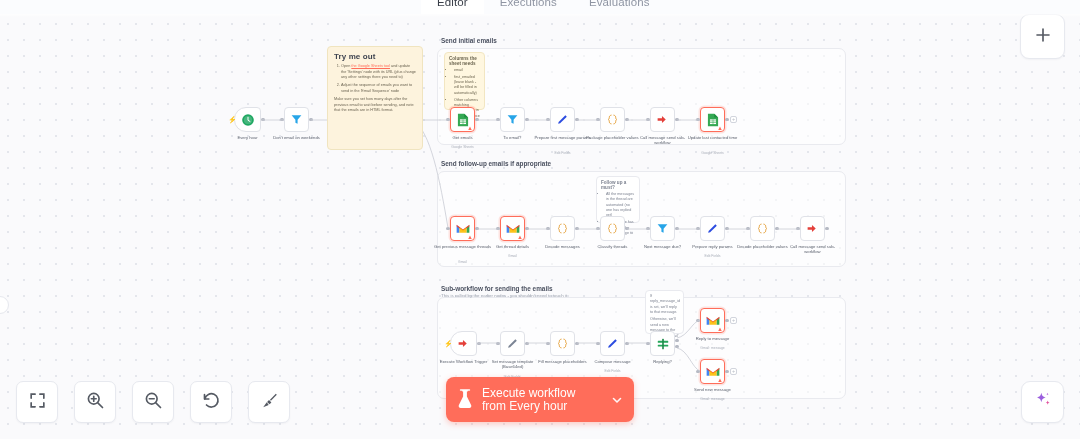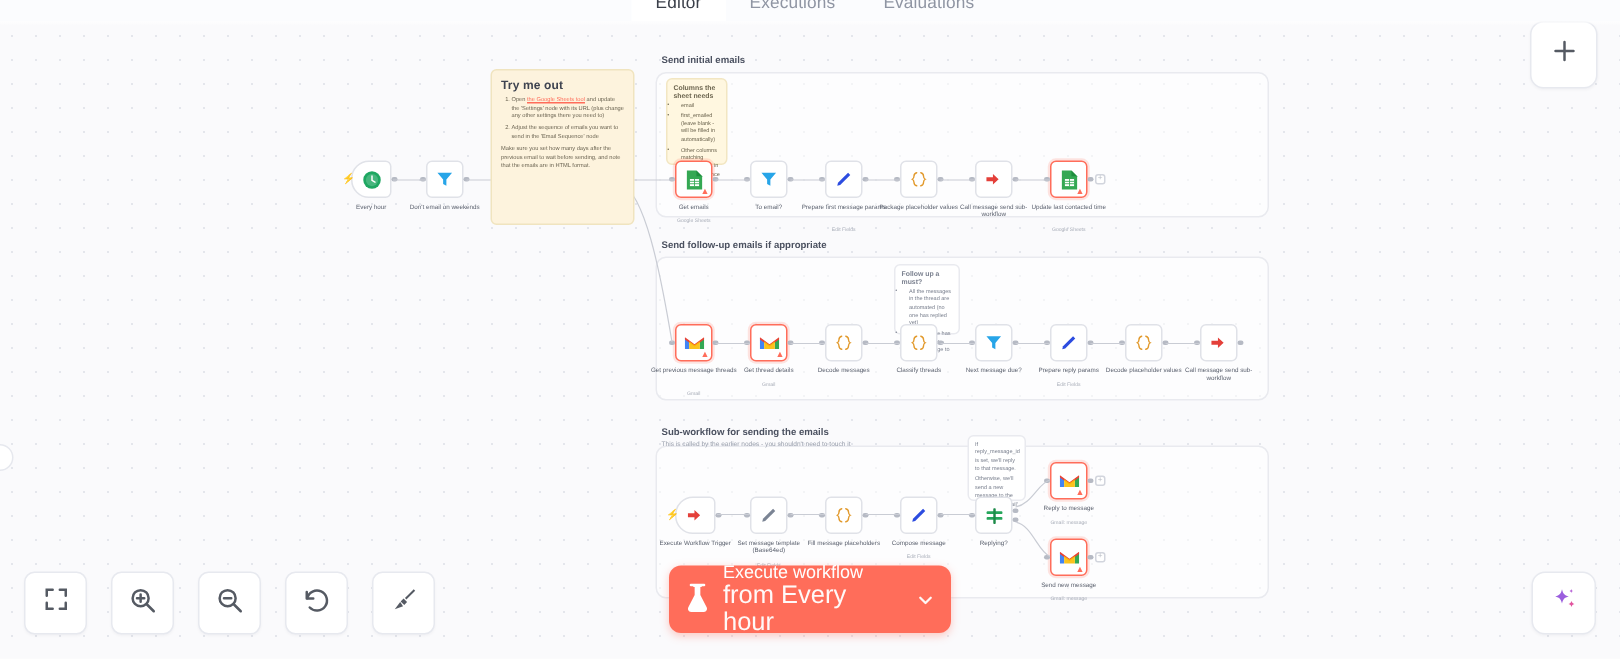--- a/index.html
+++ b/index.html
@@ -68,21 +68,21 @@
   #execute {
     position:absolute; left:446px; top:377px; width:188px; height:45px;
     background:#ff6d5a; border-radius:8px; color:#fff;
     display:flex; align-items:center; gap:8px; padding:0 10px;
     box-shadow:0 2px 6px rgba(255,109,90,.35);
     z-index:31;
   }
   #execute .flask { width:18px; height:24px; flex:0 0 18px; }
   #execute .labels { display:flex; flex-direction:column; line-height:1.08; flex:1 1 auto; }
   #execute .l1 { font-size:12px; font-weight:400; }
-  #execute .l2 { font-size:17px; opacity:.96; }
+  #execute .l2 { font-size:12px; opacity:.96; }
   #execute .chev { width:14px; height:14px; opacity:.95; }
 
   
   .group {
     position:absolute;
     border:1px solid #e9eaef;
     border-radius:7px;
     background:rgba(255,255,255,.55);
   }
   .group > .gtitle {

